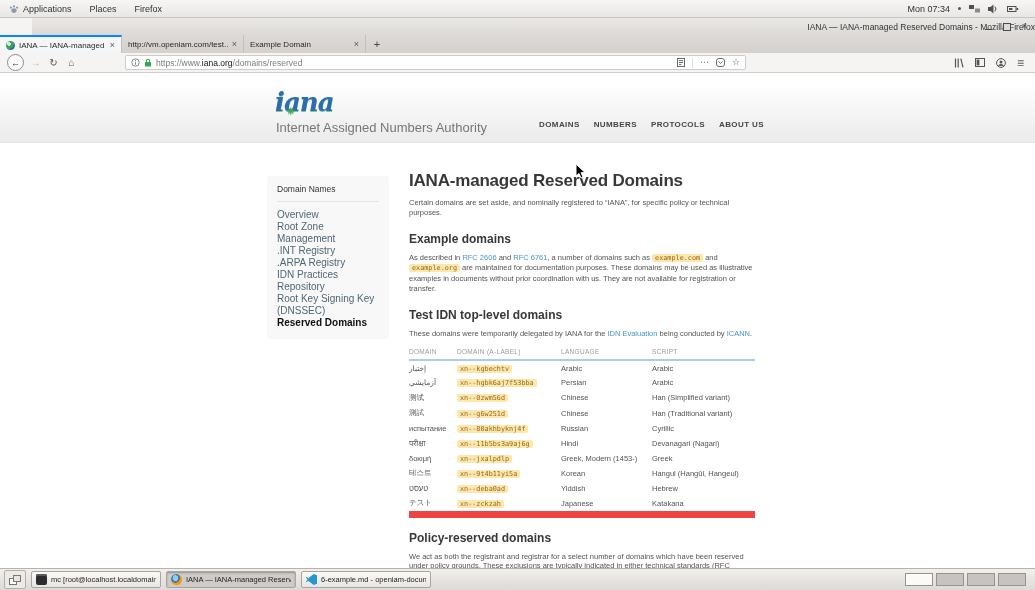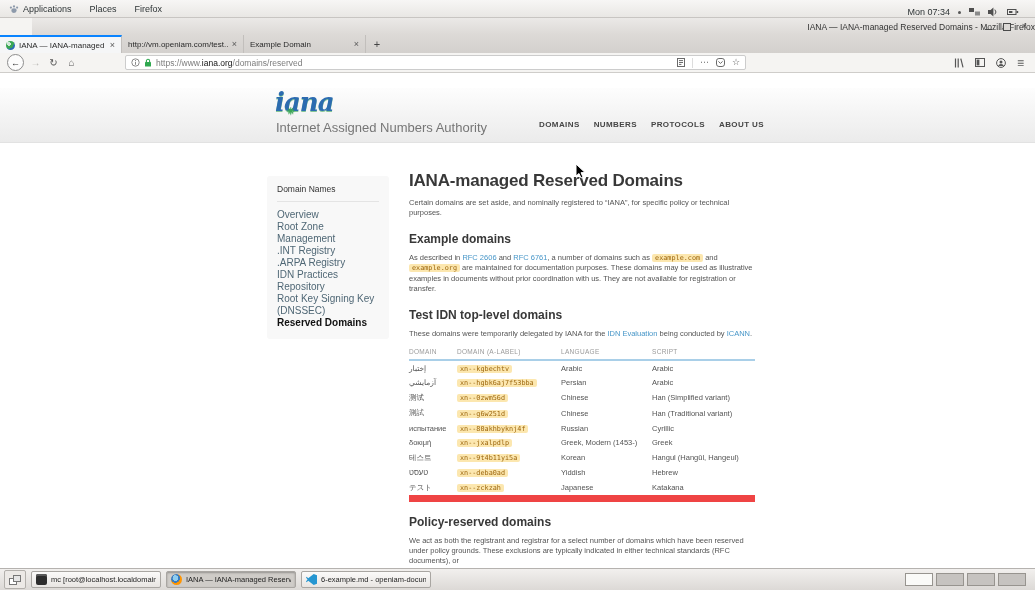--- a/index.html
+++ b/index.html
@@ -2,21 +2,21 @@
 <html><head>
 <meta charset="utf-8">
 <style>
   html,body{margin:0;padding:0;background:#fff;}
   #screen{position:relative;width:1035px;height:590px;background:#fff;overflow:hidden;
           font-family:"Liberation Sans",sans-serif;-webkit-font-smoothing:antialiased;}
 
   
   .menubar{position:absolute;left:0;top:0;width:100%;height:18px;box-sizing:border-box;
            background:linear-gradient(#f7f6f5,#e9e7e4);border-bottom:1px solid #c8c5c2;
-           display:flex;align-items:flex-end;font-size:9px;color:#2e3436;z-index:30;}
+           display:flex;align-items:center;font-size:9px;color:#2e3436;z-index:30;}
   .menu-item{display:flex;align-items:center;gap:4px;padding:0 9px;height:100%;}
   .menubar-right{margin-left:auto;display:flex;align-items:center;gap:8px;padding-right:16px;}
   .clock-dot{width:3px;height:3px;border-radius:50%;background:#555;}
 
   
   .fx-window{position:absolute;left:0;top:18px;width:1035px;height:550px;background:#f5f4f2;}
   .titlebar{position:absolute;top:0;left:0;right:0;height:17px;
             background:linear-gradient(#ebe9e7,#dcd9d6);border-bottom:1px solid #c6c3c0;
             display:flex;align-items:center;justify-content:flex-end;font-size:8.5px;color:#333;margin-left:32px;}
   .win-controls{position:absolute;right:8px;top:0;height:100%;display:flex;gap:11px;align-items:center;}
@@ -306,20 +306,26 @@
                   <td>Chinese</td>
                   <td>Han (Traditional variant)</td>
                 </tr>
                 <tr>
                   <td>испытание</td>
                   <td><span class="chip">xn--80akhbyknj4f</span></td>
                   <td>Russian</td>
                   <td>Cyrillic</td>
                 </tr>
                 <tr>
+                  <td>परीक्षा</td>
+                  <td><span class="chip">xn--11b5bs3a9aj6g</span></td>
+                  <td>Hindi</td>
+                  <td>Devanagari (Nagari)</td>
+                </tr>
+                <tr>
                   <td>δοκιμή</td>
                   <td><span class="chip">xn--jxalpdlp</span></td>
                   <td>Greek, Modern (1453-)</td>
                   <td>Greek</td>
                 </tr>
                 <tr>
                   <td>테스트</td>
                   <td><span class="chip">xn--9t4b11yi5a</span></td>
                   <td>Korean</td>
                   <td>Hangul (Hangŭl, Hangeul)</td>

